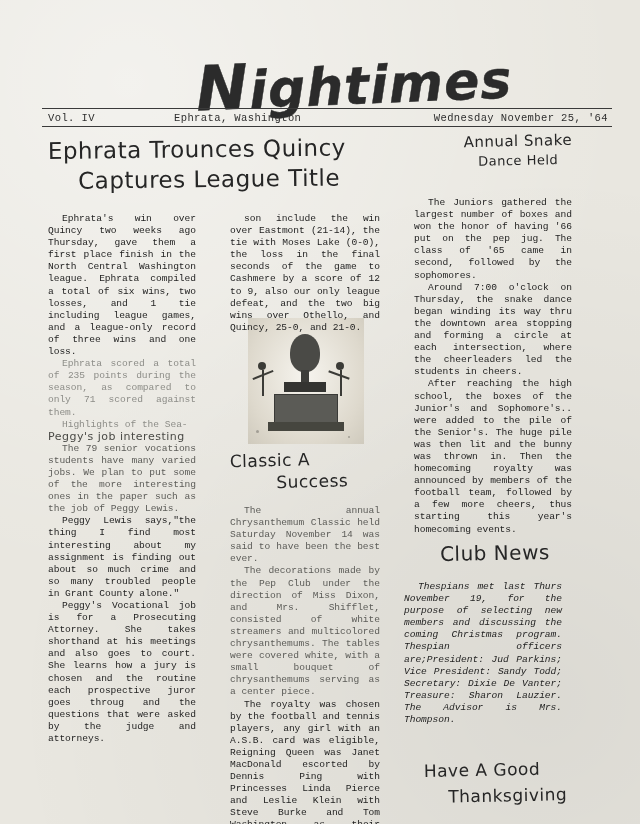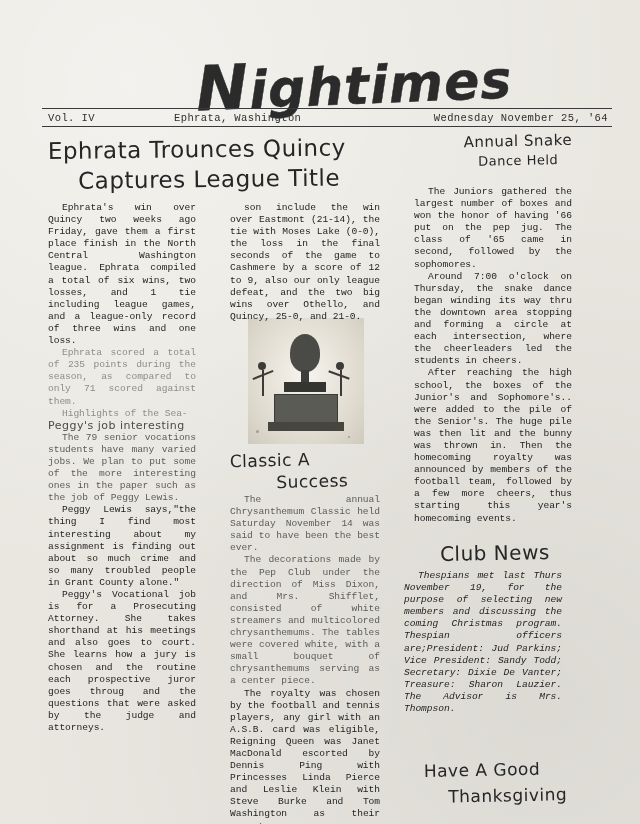--- a/index.html
+++ b/index.html
@@ -137,21 +137,21 @@
   .col {
     position: absolute;
     font-family: "Liberation Mono", monospace;
     font-size: 9.6px;
     line-height: 12.1px;
     text-align: justify;
     color: #1e1e1e;
     letter-spacing: -0.05px;
   }
   .col p {
-    margin: 4px 0 0 0;
+    margin: 15px 0 0 0;
     text-indent: 14px;
   }
   .col p + p { margin-top: 0; }
   .faded { color: #8d8d88; }
   .semi { color: #5c5c58; }
 
   #col1 { left: 48px; top: 198px; width: 148px; }
   #col2-top { left: 230px; top: 198px; width: 150px; }
   #col2-bottom { left: 230px; top: 490px; width: 150px; }
   #col3-top { left: 414px; top: 182px; width: 158px; }
@@ -293,21 +293,21 @@
     <div class="fig-l-arm"></div>
     <div class="fig-l-head"></div>
     <div class="figure fig-r"></div>
     <div class="fig-r-arm"></div>
     <div class="fig-r-head"></div>
     <div class="speck" style="left:8px;top:112px;width:3px;height:3px;"></div>
     <div class="speck" style="left:100px;top:118px;width:2px;height:2px;"></div>
   </div>
 
   <div class="col" id="col1">
-    <p>Ephrata's win over Quincy two weeks ago Friday, gave them a first place finish in the North Central Washington league. Ephrata compiled a total of six wins, two losses, and 1 tie including league games, and a league-only record of three wins and one loss.</p>
+    <p>Ephrata's win over Quincy two weeks ago Thursday, gave them a first place finish in the North Central Washington league. Ephrata compiled a total of six wins, two losses, and 1 tie including league games, and a league-only record of three wins and one loss.</p>
     <p class="faded">Ephrata scored a total of 235 points during the season, as compared to only 71 scored against them.</p>
     <p class="faded">Highlights of the Sea-</p>
     <p class="hand" style="text-indent:0;font-size:11px;color:#4a4a46;">Peggy's job interesting</p>
     <p class="semi">The 79 senior vocations students have many varied jobs. We plan to put some of the more interesting ones in the paper such as the job of Peggy Lewis.</p>
     <p>Peggy Lewis says,"the thing I find most interesting about my assignment is finding out about so much crime and so many troubled people in Grant County alone."</p>
     <p>Peggy's Vocational job is for a Prosecuting Attorney. She takes shorthand at his meetings and also goes to court. She learns how a jury is chosen and the routine each prospective juror goes throug and the questions that were asked by the judge and attorneys.</p>
   </div>
 
   <div class="col" id="col2-top">
     <p>son include the win over Eastmont (21-14), the tie with Moses Lake (0-0), the loss in the final seconds of the game to Cashmere by a score of 12 to 9, also our only league defeat, and the two big wins over Othello, and Quincy, 25-0, and 21-0.</p>

